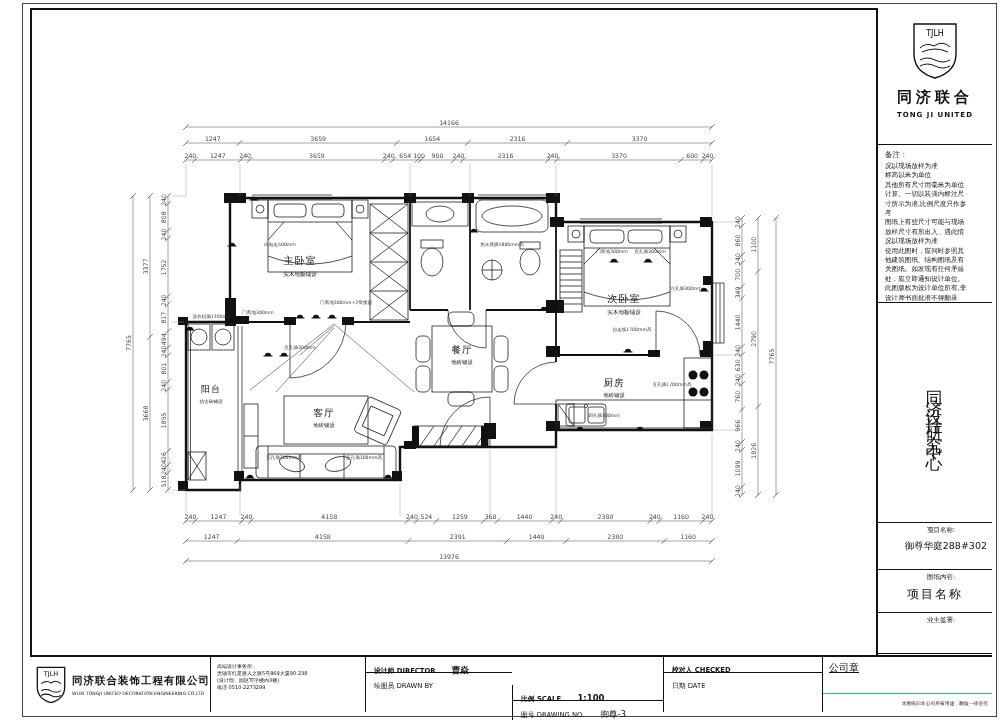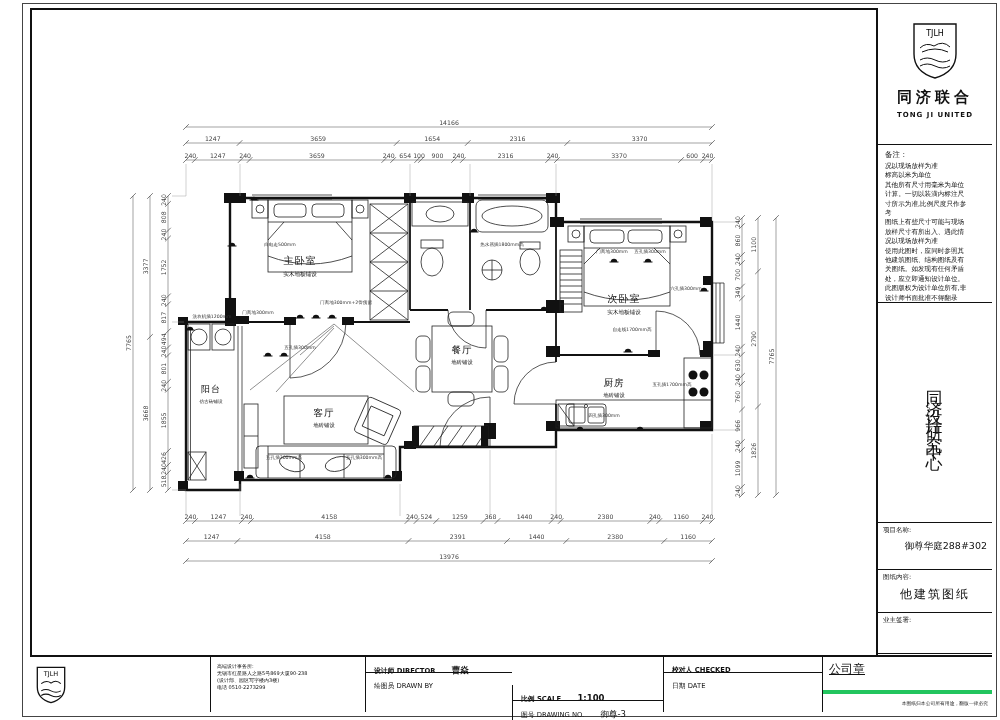--- a/index.html
+++ b/index.html
@@ -17,41 +17,41 @@
   .logo-cn{font-size:15px;letter-spacing:4px;margin-top:4px;font-weight:bold;}
   .logo-en{font-size:7px;letter-spacing:1px;margin-top:4px;font-weight:bold;}
   .s-notes{height:158px;padding:5px 7px;}
   .notes-title{font-size:7.5px;font-weight:normal;margin-bottom:2px;}
   .note-lines div{font-size:6.6px;line-height:9.4px;white-space:nowrap;}
   .s-center{height:220px;display:flex;align-items:center;justify-content:center;}
   .vtitle{writing-mode:vertical-rl;text-orientation:upright;font-size:17px;letter-spacing:9px;}
   .s-proj{height:47px;padding:3px 5px;}
   .s-content{height:43px;padding:3px 5px;}
   .s-owner{height:41px;padding:3px 5px;border-bottom:none;}
-  .cell-label{font-size:6.5px;}
+  .cell-label{font-size:6.5px;margin-left:44px;}
   .proj-value{font-size:9.5px;text-align:right;margin-top:5px;}
   .content-value{font-size:12px;text-align:center;margin-top:4px;letter-spacing:2px;}
 
   
   .titlebar{position:absolute;left:30px;top:655px;width:962px;height:57px;border-top:2px solid #111;box-sizing:border-box;background:#fff;}
   .tb-cell{position:absolute;top:0;height:100%;box-sizing:border-box;border-left:1px solid #111;}
   .tb-company{left:0;width:180px;border-left:none;display:flex;align-items:center;padding-left:6px;}
   .company-text{margin-left:6px;}
   .company-cn{font-size:10.5px;font-weight:bold;letter-spacing:1px;white-space:nowrap;}
   .company-en{font-size:4.6px;margin-top:3px;white-space:nowrap;}
   .tb-office{left:180px;width:155px;padding:6px 6px;}
   .office-lines div{font-size:5px;line-height:7px;white-space:nowrap;}
   .tb-director{left:335px;width:147px;}
   .tb-scale{left:482px;width:151px;margin-top:28px;}
   .tb-checked{left:633px;width:159px;}
   .tb-seal{left:792px;width:170px;}
   .row-top{height:16px;border-bottom:1px solid #111;box-sizing:border-box;padding:8px 0 0 8px;font-size:6.8px;white-space:nowrap;font-weight:bold;}
   .row-bot{height:27px;box-sizing:border-box;padding:8px 0 0 8px;font-size:6.8px;white-space:nowrap;}
   .tb-value{display:inline-block;margin-left:14px;font-size:8.5px;}
-  .seal-top{height:37px;border-bottom:4px solid #22c55e;box-sizing:border-box;padding:4px 0 0 6px;font-size:12px;text-decoration:underline;}
+  .seal-top{height:37px;border-bottom:1px solid #22c55e;box-sizing:border-box;padding:4px 0 0 6px;font-size:10px;text-decoration:underline;}
   .seal-note{font-size:4.8px;text-align:right;padding:6px 4px 0 0;color:#222;}
 </style>
 </head>
 <body>
 
 <div class="sheet">
   <div class="frame-outer"></div>
   <div class="frame-inner"></div>
 
   <svg id="plan-svg" width="1000" height="720" viewBox="0 0 1000 720">
@@ -515,34 +515,38 @@
     </section>
     <section class="s-center">
       <div class="vtitle">同济设计研究中心</div>
     </section>
     <section class="s-proj">
       <div class="cell-label">项目名称:</div>
       <div class="proj-value">御尊华庭288#302</div>
     </section>
     <section class="s-content">
       <div class="cell-label">图纸内容:</div>
-      <div class="content-value">他建筑图纸</div>
+      <div class="content-value">项目名称</div>
     </section>
     <section class="s-owner">
       <div class="cell-label">业主签署:</div>
     </section>
   </aside>
 
   <footer class="titlebar">
     <div class="tb-cell tb-company">
       <svg width="30" height="38" viewBox="0 0 46 58">
         <path d="M2,2 H44 V32 Q44,50 23,56 Q2,50 2,32 Z" fill="none" stroke="#111" stroke-width="2"></path>
         <text x="23" y="15" text-anchor="middle" font-size="10" font-family="DejaVu Sans, sans-serif">TJLH</text>
         <path d="M8,27 Q16,21 23,26 Q31,20 38,27 M8,38 Q15,34 23,38 Q31,42 38,38 M8,45 Q15,41 23,45 Q31,49 38,45" fill="none" stroke="#111" stroke-width="1.6"></path>
       </svg>
+      <div class="company-text">
+        <div class="company-cn">同济联合装饰工程有限公司</div>
+        <div class="company-en">WUXI TONGJI UNITED DECORATION ENGINEERING CO,LTD</div>
+      </div>
     </div>
     <div class="tb-cell tb-office">
       <div class="office-lines">
           <div>高端设计事务所:</div>
           <div>无锡市红星路人之路5号869大厦90-238</div>
           <div>(设计部、园区写字楼内3楼)</div>
           <div>电话 0510-2273299</div>
         </div>
     </div>
     <div class="tb-cell tb-director">

